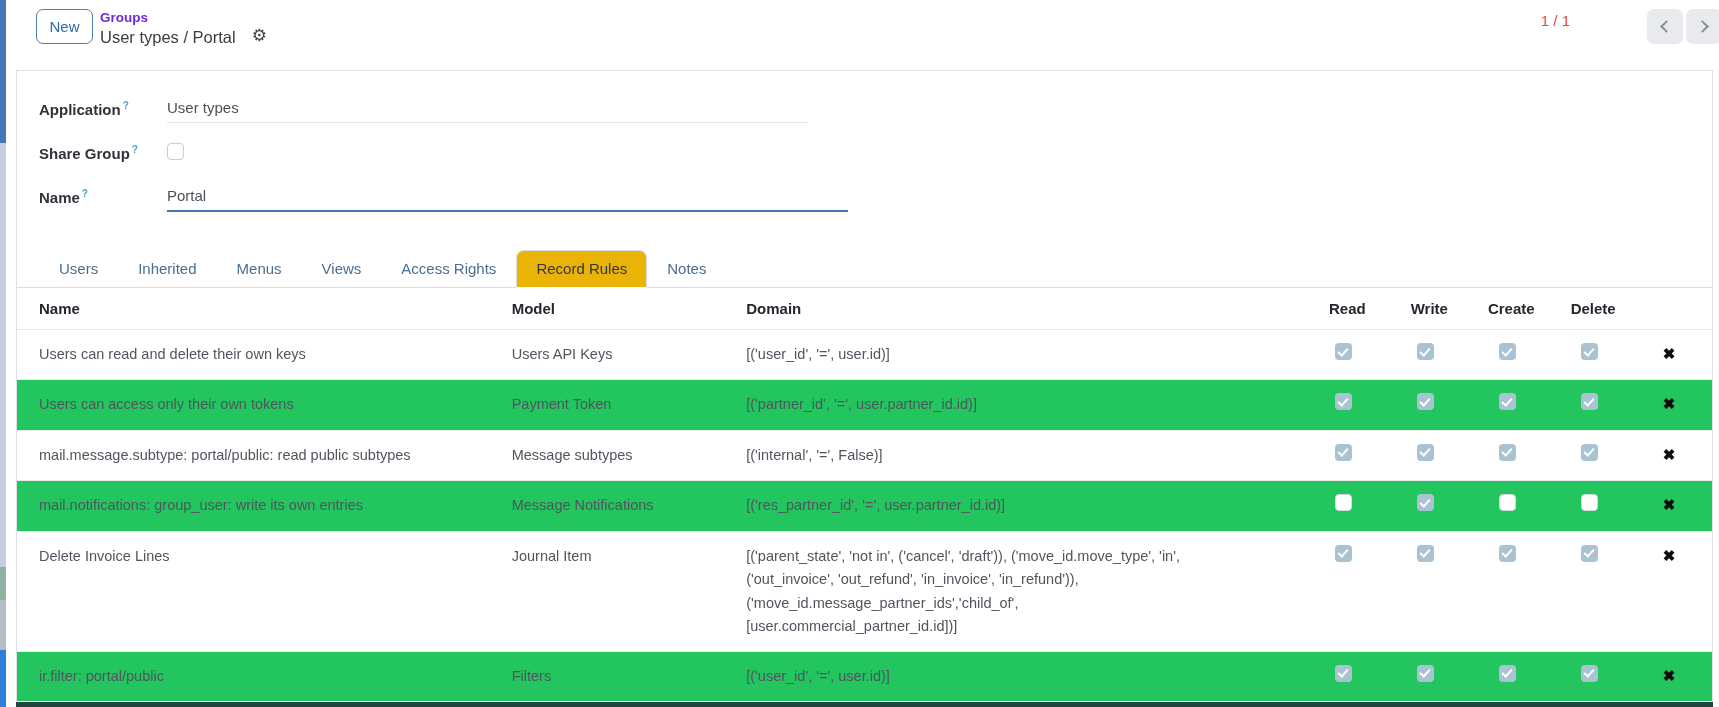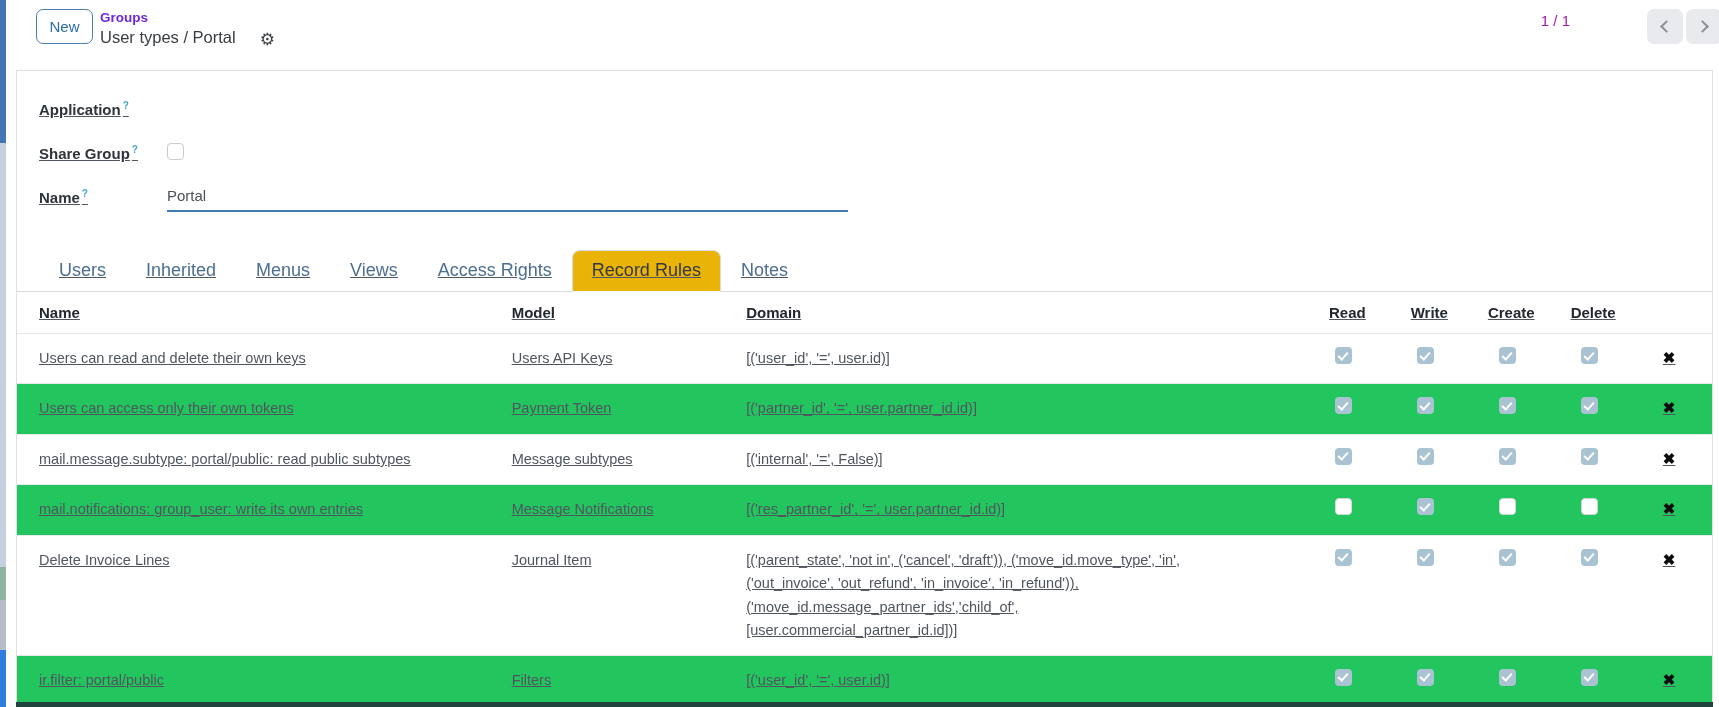--- a/index.html
+++ b/index.html
@@ -15,51 +15,51 @@
   .seg4{height:50px;background:#b7bdc5;}
   .seg5{height:57px;background:#2f7ddd;}
 
   
   .topbar { position:absolute; left:22px; top:0; width:1713px; height:70px; background:#fff; }
   .new-btn { position:absolute; left:14px; top:9px; width:57px; height:35px;
     background:#fff; border:1px solid #4e7fb4; border-radius:7px;
     color:#2d6ea9; font-size:15px; font-weight:500; cursor:pointer; }
   .crumbs { position:absolute; left:78px; top:7px; line-height:1.25; }
   .crumb-parent { color:#6d28d9; font-size:13.5px; font-weight:700; text-decoration:none; cursor:pointer; display:inline-block; }
-  .crumb-current { color:#383d42; font-size:16.5px; display:flex; align-items:flex-end; gap:24px; }
+  .crumb-current { color:#383d42; font-size:16.5px; display:flex; align-items:flex-start; gap:16px; }
   .gear { font-size:17px; color:#3f4347; cursor:pointer; line-height:1; }
-  .pager { position:absolute; right:165px; top:12px; font-size:15px; color:#a21caf; }
+  .pager { position:absolute; right:165px; top:12px; font-size:15px; color:#ef4444; }
   .pager-btns { position:absolute; right:13px; top:9px; display:flex; gap:3px; }
   .pager-btn { width:36px; height:35px; background:#e8eaee; border:none; border-radius:7px;
     cursor:pointer; position:relative; }
   .chev { display:inline-block; width:9px; height:9px; border-top:2px solid #8a9098; border-right:2px solid #8a9098; }
   .chev-left  { transform:rotate(-135deg); margin-left:3px; }
   .chev-right { transform:rotate(45deg);  margin-right:3px; }
 
   
   .sheet { position:absolute; left:16px; top:70px; width:1697px; height:637px;
     background:#fff; border:1px solid #dde0e4; border-bottom:none; }
-  .sheet-inner { padding:26px 0 0 0;text-decoration:underline; }
+  .sheet-inner { padding:26px 0 0 0; }
 
   
   .form { padding-left:22px; }
   .frow { display:flex; align-items:flex-start; min-height:44px; }
   .flabel { width:128px; padding-top:3px; font-size:15px; font-weight:700; color:#2f343a; }
   .help { color:#46a3cc; font-size:10px; font-weight:700; vertical-align:super; margin-left:2px; cursor:help; }
   .fvalue input { border:none; border-bottom:1px solid #e0e2e5; outline:none;
     font-family:"Liberation Sans", sans-serif; font-size:15px; color:#4b5158;
     padding:2px 0 6px 0; background:transparent; }
   .inp-application { width:641px; }
   .inp-name { width:681px; border-bottom:2px solid #4178ae !important; }
   .share-box { width:17px; height:17px; border:1px solid #c9cccf; border-radius:4px;
     background:#fff; margin-top:2px; cursor:pointer; }
 
   
   .tabs { display:flex; margin-top:21px; padding-left:22px; border-bottom:1px solid #d9dce0; align-items:flex-end; }
-  .tab { padding:9px 19px 10px 19px; font-size:18px; color:#4c6e91; cursor:pointer;
+  .tab { padding:9px 19px 10px 19px; font-size:15px; color:#4c6e91; cursor:pointer;
     border:1px solid transparent; margin-bottom:-1px; background:transparent;text-align:right; }
   .tab.active { color:#33383e; background:#eab308; border:1px solid #d9dce0;
     border-bottom-color:#fff; border-radius:8px 8px 0 0; }
 
   
   table { border-collapse:collapse; table-layout:fixed; width:1695px; }
   col.c-name{width:483px;} col.c-model{width:229px;} col.c-domain{width:547px;}
   col.c-chk{width:80px;} col.c-x{width:76px;}
   thead th { text-align:left; font-size:15px; font-weight:700; color:#23282e;
     padding:12px 8px 12px 0; cursor:pointer; }
@@ -108,20 +108,21 @@
     <button class="pager-btn"><span class="chev chev-left"></span></button>
     <button class="pager-btn"><span class="chev chev-right"></span></button>
   </div>
 </div>
 
 <div class="sheet">
   <div class="sheet-inner">
     <div class="form">
       <div class="frow">
         <div class="flabel"><span>Application</span><span class="help">?</span></div>
+        <div class="fvalue"><input class="inp-application" value="User types" style=""></div>
       </div>
       <div class="frow">
         <div class="flabel"><span>Share Group</span><span class="help">?</span></div>
         <div class="fvalue">
             <div class="share-box"></div>
           </div>
       </div>
       <div class="frow">
         <div class="flabel"><span>Name</span><span class="help">?</span></div>
         <div class="fvalue"><input class="inp-name" value="Portal" style=""></div>

